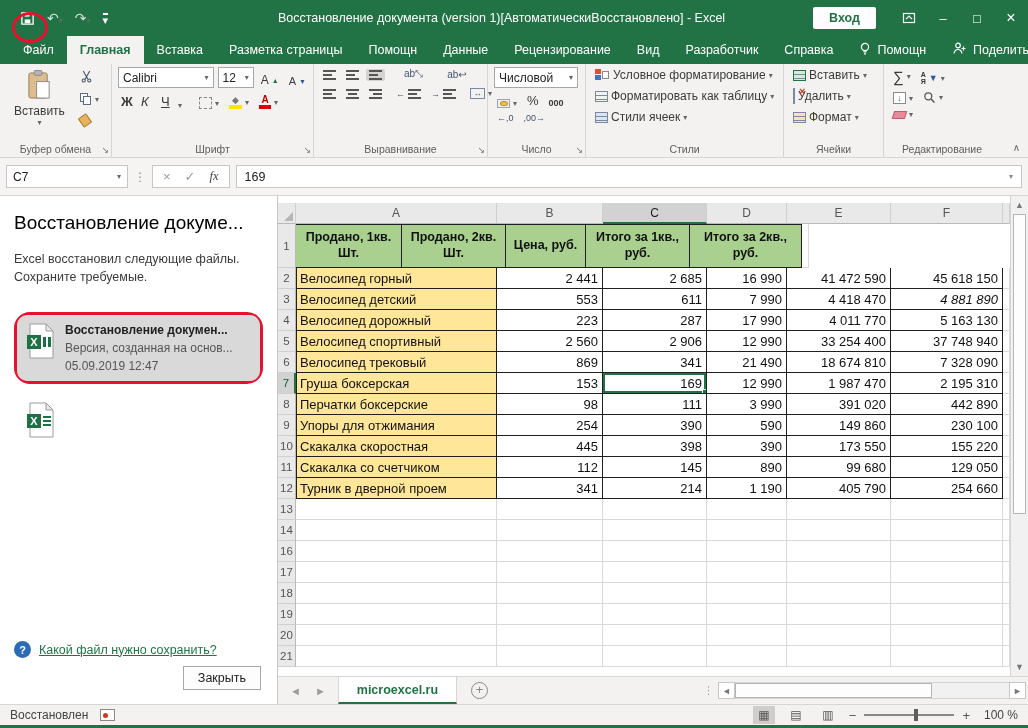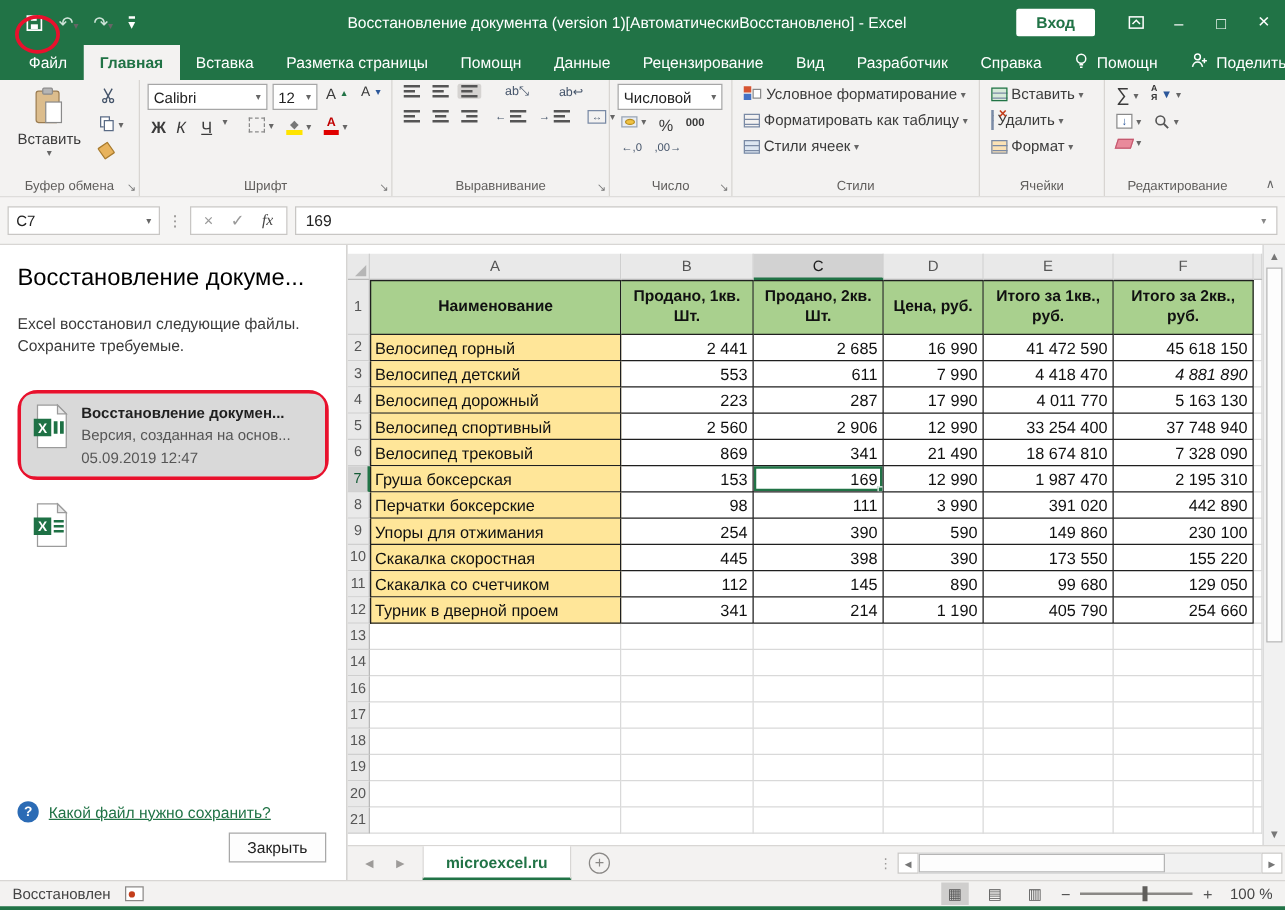--- a/index.html
+++ b/index.html
@@ -34,21 +34,21 @@
   .caret { font-size:8px; color:#666; }
   .combo { background:#fff; border:1px solid #a6a6a6; height:21px; display:flex; align-items:center; font-size:12px; color:#222; padding:0 4px; justify-content:space-between; cursor:pointer; }
   .bigbtn { display:flex; flex-direction:column; align-items:center; justify-content:center; font-size:12px; color:#3b3b3b; cursor:pointer; padding:2px 8px; }
   .sep-col { display:flex; flex-direction:column; justify-content:space-between; padding:2px 0; }
   .lines { display:inline-block; width:13px; height:10px; background-repeat:no-repeat;
            background-image:linear-gradient(#555,#555),linear-gradient(#555,#555),linear-gradient(#555,#555);
            background-size:13px 2px,9px 2px,13px 2px; }
   .lines.l { background-position:0 0,0 4px,0 8px; }
   .lines.c { background-position:0 0,2px 4px,0 8px; }
   .lines.r { background-position:0 0,4px 4px,0 8px; }
-  .rowline { display:flex; align-items:flex-start; gap:4px; }
+  .rowline { display:flex; align-items:flex-end; gap:4px; }
   .bib { font-size:13px; width:16px; text-align:center; }
   .colorbar { display:inline-flex; flex-direction:column; align-items:center; line-height:10px; font-size:11px; cursor:pointer; }
   .bar-y { width:13px; height:4px; background:#ffe400; }
   .bar-r { width:12px; height:4px; background:#e00000; }
   .borderbox { width:13px; height:12px; border:1px dashed #8a8a8a; }
   .mergebox { width:15px; height:11px; border:1px solid #7a8aa5; font-size:8px; color:#44546a; display:flex; align-items:center; justify-content:center; }
   .coin { display:inline-block; width:13px; height:9px; border:1px solid #9aa5b5; background:#e9edf2; position:relative; }
   .coin i { position:absolute; left:2px; top:1px; width:8px; height:5px; background:#f0c243; border-radius:50%; border:1px solid #b78d1e; }
   .sicon { width:15px; height:13px; display:inline-block; position:relative; }
   .sq { position:absolute; width:6px; height:5px; }
@@ -514,21 +514,20 @@
         <div class="ch" style="width: 106px;">B</div>
         <div class="ch selcol" style="width: 104px;">C</div>
         <div class="ch" style="width: 80px;">D</div>
         <div class="ch" style="width: 104px;">E</div>
         <div class="ch" style="width: 112px;">F</div>
         <div class="ch" style="width: 7px;"></div>
       </div>
     <div id="gridrows">
         <div class="grow r1" style="height: 44px;">
           <div class="rowhdr">1</div>
-          <div class="cell tcell first" style="width: 201px;">Наименование</div>
           <div class="cell tcell" style="width: 106px;">Продано, 1кв. Шт.</div>
           <div class="cell tcell" style="width: 104px;">Продано, 2кв. Шт.</div>
           <div class="cell tcell" style="width: 80px;">Цена, руб.</div>
           <div class="cell tcell" style="width: 104px;">Итого за 1кв., руб.</div>
           <div class="cell tcell" style="width: 112px;">Итого за 2кв., руб.</div>
           <div class="cell ecell" style="width: 7px;"></div>
         </div>
         <div class="grow">
           <div class="rowhdr">2</div>
           <div class="cell tcell cname first" style="width: 201px;">Велосипед горный</div>

